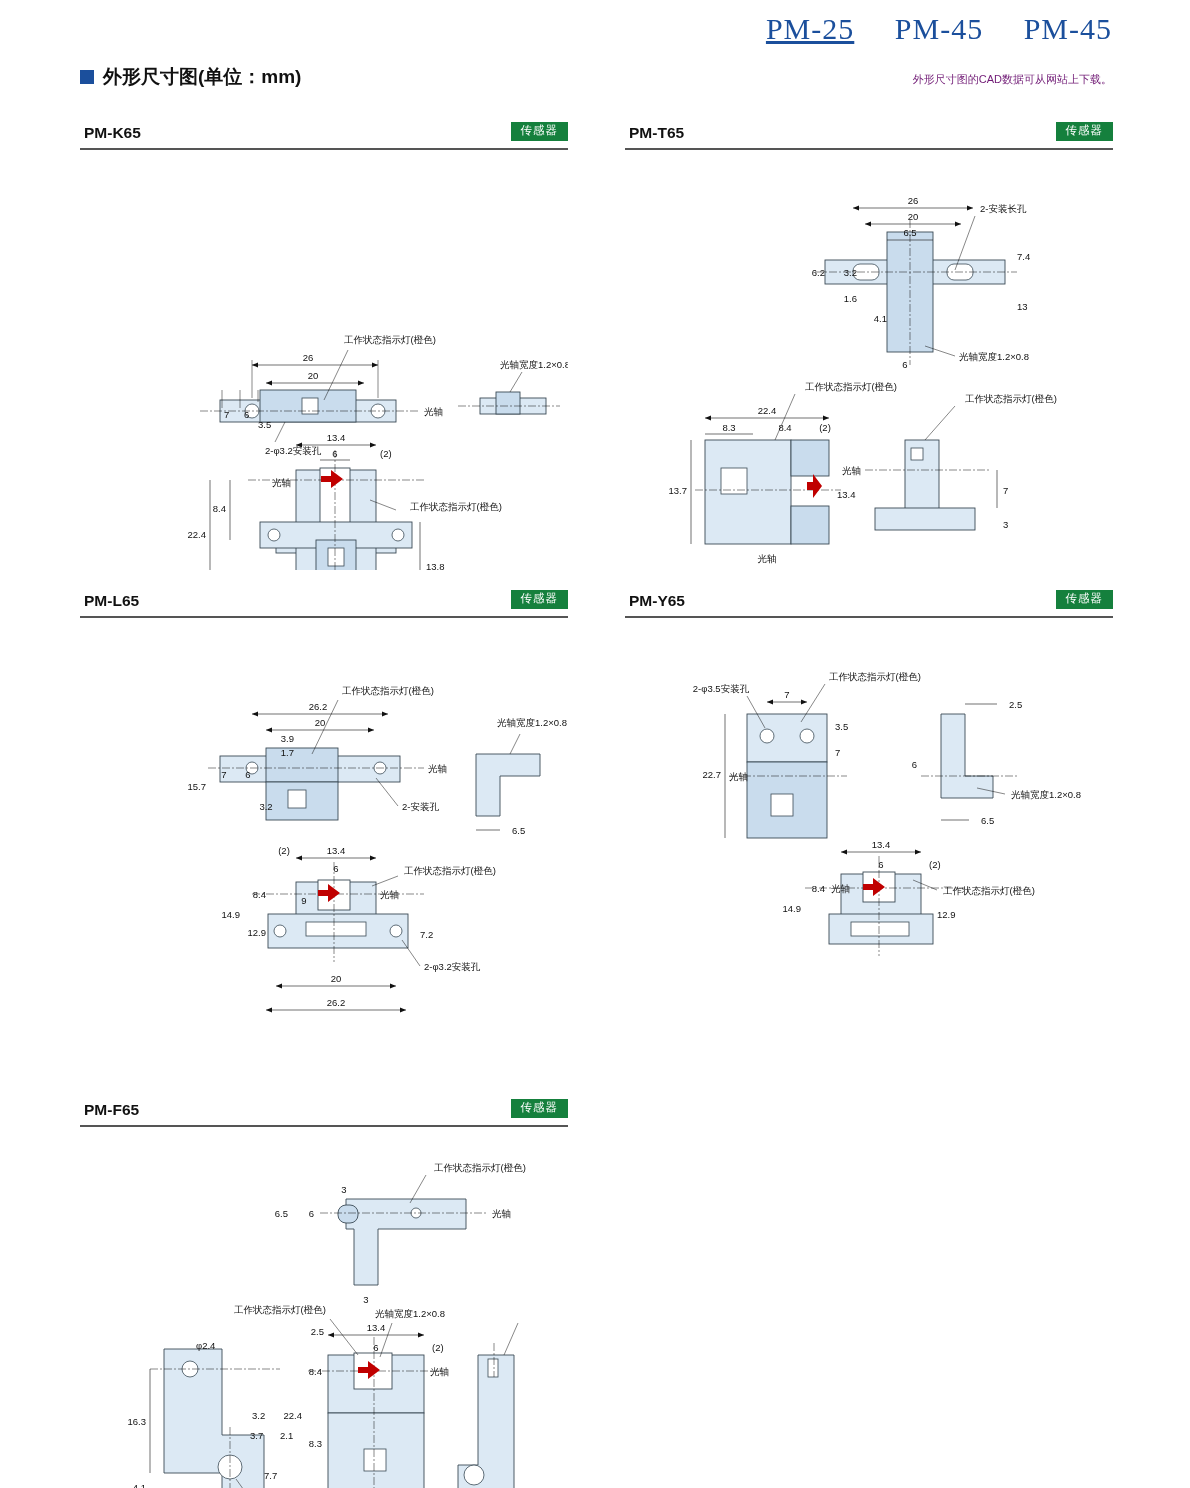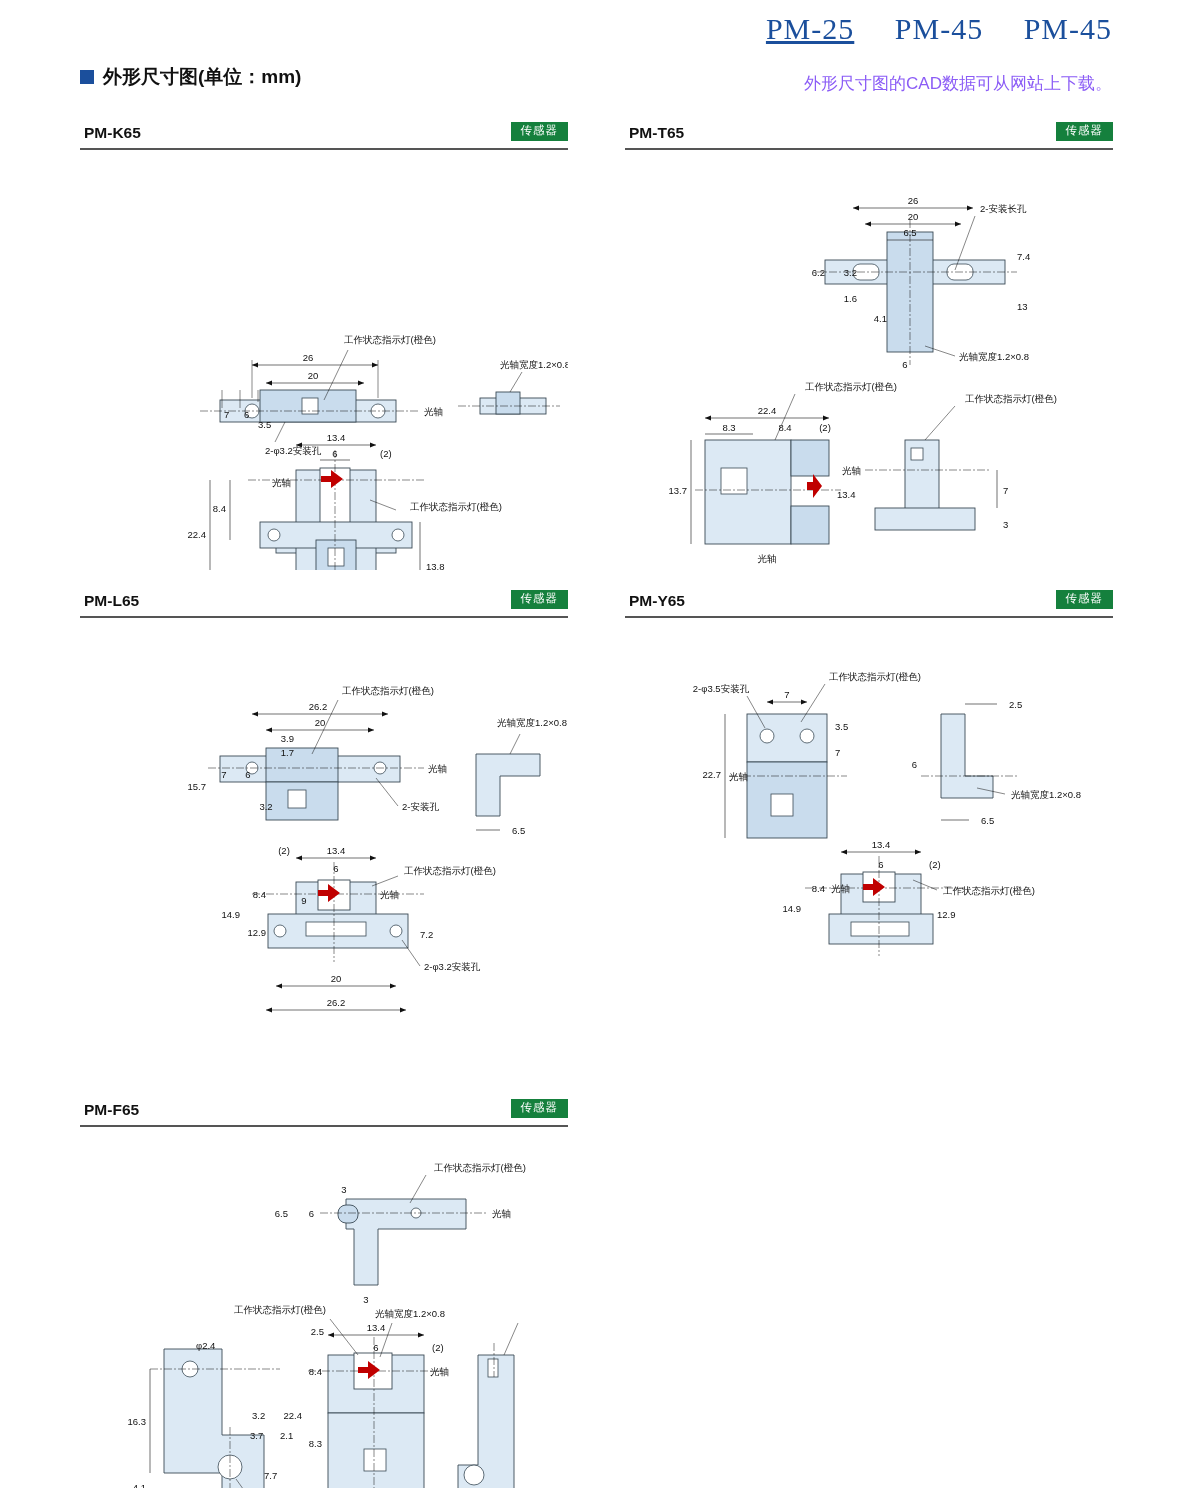--- a/index.html
+++ b/index.html
@@ -24,21 +24,21 @@
   .section-title{
     position:absolute;left:80px;top:64px;
     font-size:19px;font-weight:bold;color:#111;
     display:flex;align-items:center;
   }
   .section-title .bullet{
     width:14px;height:14px;background:#1b4f9c;display:inline-block;margin-right:9px;
   }
   .cad-note{
     position:absolute;right:78px;top:72px;
-    font-size:17px;color:#8b5cf6;
+    font-size:11px;color:#701a75;
   }
 
   
   .block{position:absolute;text-align:center;}
   .block-head{
     position:relative;width:100%;height:26px;
     border-bottom:2px solid #555;
   }
   .block-title{
     position:absolute;left:4px;top:2px;

